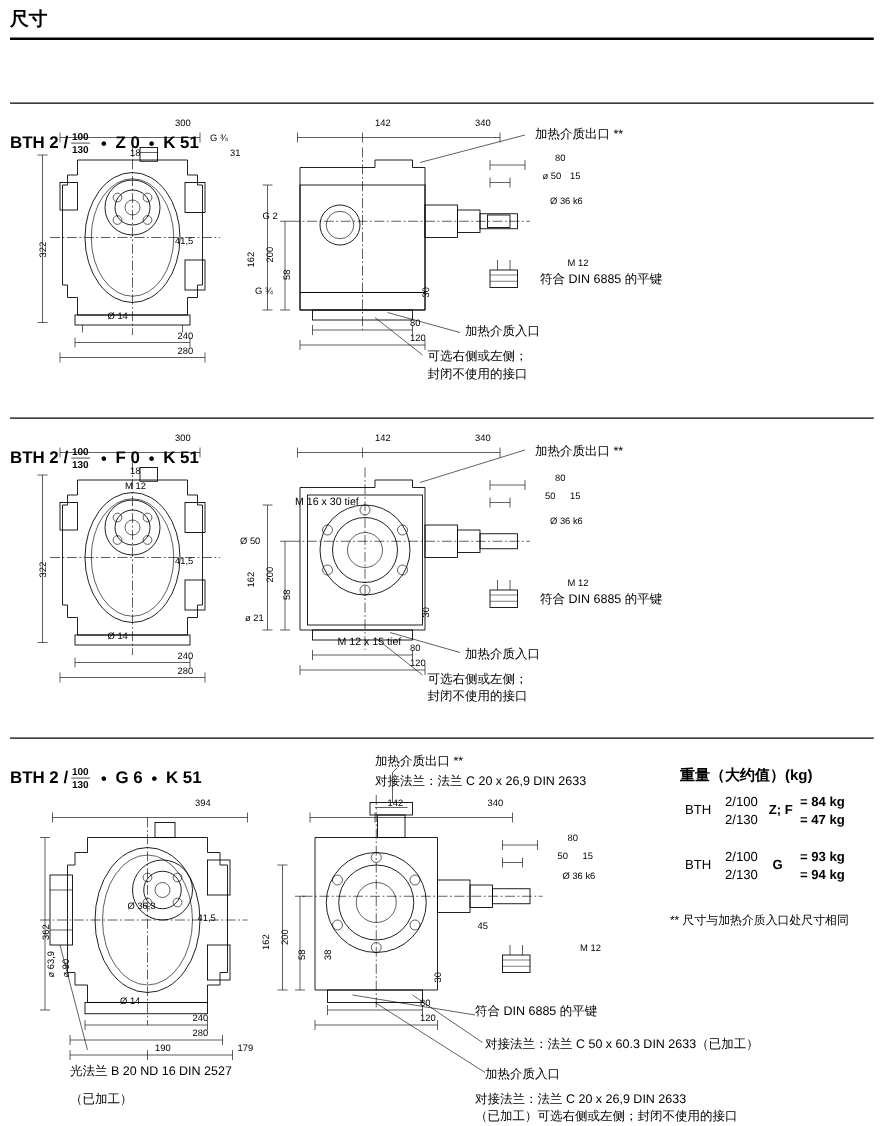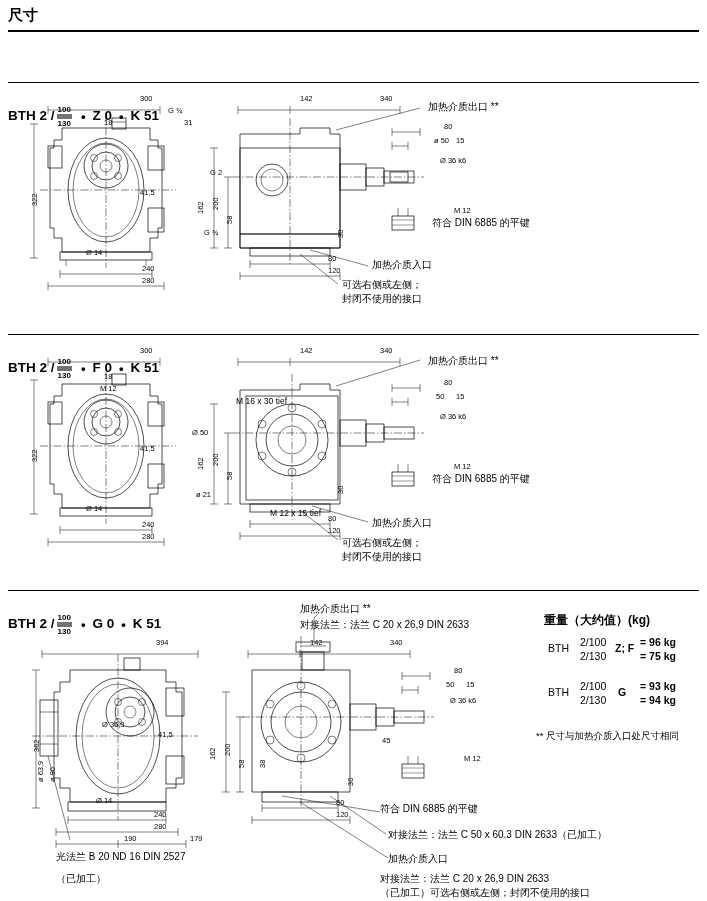--- a/index.html
+++ b/index.html
@@ -6,21 +6,21 @@
   body{width:707px;height:901px;font-family:"Liberation Serif",serif;color:#000;position:relative;overflow:hidden;}
   .page{position:relative;width:707px;height:901px;}
 
   .title{position:absolute;left:8px;top:6px;font-size:15px;font-weight:bold;font-family:"Liberation Sans",sans-serif;}
   .title-rule{position:absolute;left:8px;top:30px;width:691px;height:2px;background:#000;}
 
   
   .sec-head{position:absolute;font-family:"Liberation Sans",sans-serif;font-weight:bold;font-size:13.5px;white-space:nowrap;margin-top:47px;}
   .sec-rule{position:absolute;height:1px;background:#000;}
   .frac{display:inline-block;vertical-align:middle;font-size:8px;line-height:9px;text-align:center;margin:0 2px;}
-  .frac .num{display:block;border-bottom:5px solid #737373;padding:0 1px;}
+  .frac .num{display:block;border-bottom:1px solid #737373;padding:0 1px;}
   .frac .den{display:block;padding:0 1px;}
   .dot{display:inline-block;margin:0 7px;font-size:13px;vertical-align:middle;}
 
   
   .draw{position:absolute;}
   .cn{position:absolute;font-family:"Liberation Sans",sans-serif;font-size:10px;white-space:nowrap;color:#000;}
   .cns{position:absolute;font-family:"Liberation Sans",sans-serif;font-size:8.5px;white-space:nowrap;color:#000;}
   .dim{position:absolute;font-family:"Liberation Sans",sans-serif;font-size:7.5px;white-space:nowrap;color:#000;padding-left:44px;}
   .dimv{position:absolute;font-family:"Liberation Sans",sans-serif;font-size:7.5px;white-space:nowrap;color:#000;transform:rotate(-90deg);transform-origin:left top;}
 
@@ -297,21 +297,21 @@
     <div class="dim" style="left:152px; top:150px;">ø 21</div>
     <div class="dim" style="left:396px; top:72px;">Ø 36 k6</div>
     <div class="dim" style="left:392px; top:52px;">50</div>
     <div class="dim" style="left:400px; top:38px;">80</div>
     <div class="dim" style="left:412px; top:52px;">15</div>
     <div class="dim" style="left:410px; top:122px;">M 12</div>
     <div class="dimv" style="left:336px; top:154px;">30</div>
   </div>
 
   <div class="sec-head" style="left:8px; top:566px;">
-    <span>BTH 2 /</span><span class="frac"><span class="num">100</span><span class="den">130</span></span><span class="dot">•</span><span>G 0</span><span class="dot">•</span><span>K 51</span>
+    <span>BTH 2 /</span><span class="frac"><span class="num">100</span><span class="den">130</span></span><span class="dot">•</span><span>G 6</span><span class="dot">•</span><span>K 51</span>
   </div>
   <div class="sec-rule" style="left:8px; top:590px; width:691px;"></div>
 
   <div class="draw" style="left:0px; top:596px; width:707px; height:300px;">
     <svg width="707" height="300">
 
       <line class="lnthin" x1="42" y1="58" x2="198" y2="58"></line>
       <line class="lnthin" x1="42" y1="54" x2="42" y2="62"></line>
       <line class="lnthin" x1="198" y1="54" x2="198" y2="62"></line>
 
@@ -454,22 +454,22 @@
     <div class="dim" style="left:420px; top:158px;">M 12</div>
     <div class="dimv" style="left:346px; top:190px;">30</div>
   </div>
 
   <div class="wt-title" style="left:544px; top:612px;">重量（大约值）(kg)</div>
 
   <div class="wt" style="left:548px; top:642px;">BTH</div>
   <div class="wt" style="left:580px; top:636px;">2/100</div>
   <div class="wt" style="left:580px; top:650px;">2/130</div>
   <div class="wtb" style="left:615px; top:642px;">Z; F</div>
-  <div class="wtb" style="left:640px; top:636px;">= 96 kg</div>
-  <div class="wtb" style="left:640px; top:650px;">= 75 kg</div>
+  <div class="wtb" style="left:640px; top:636px;">= 84 kg</div>
+  <div class="wtb" style="left:640px; top:650px;">= 47 kg</div>
 
   <div class="wt" style="left:548px; top:686px;">BTH</div>
   <div class="wt" style="left:580px; top:680px;">2/100</div>
   <div class="wt" style="left:580px; top:694px;">2/130</div>
   <div class="wtb" style="left:618px; top:686px;">G</div>
   <div class="wtb" style="left:640px; top:680px;">= 93 kg</div>
   <div class="wtb" style="left:640px; top:694px;">= 94 kg</div>
 
   <div class="note" style="left:536px; top:730px;">** 尺寸与加热介质入口处尺寸相同</div>
 

